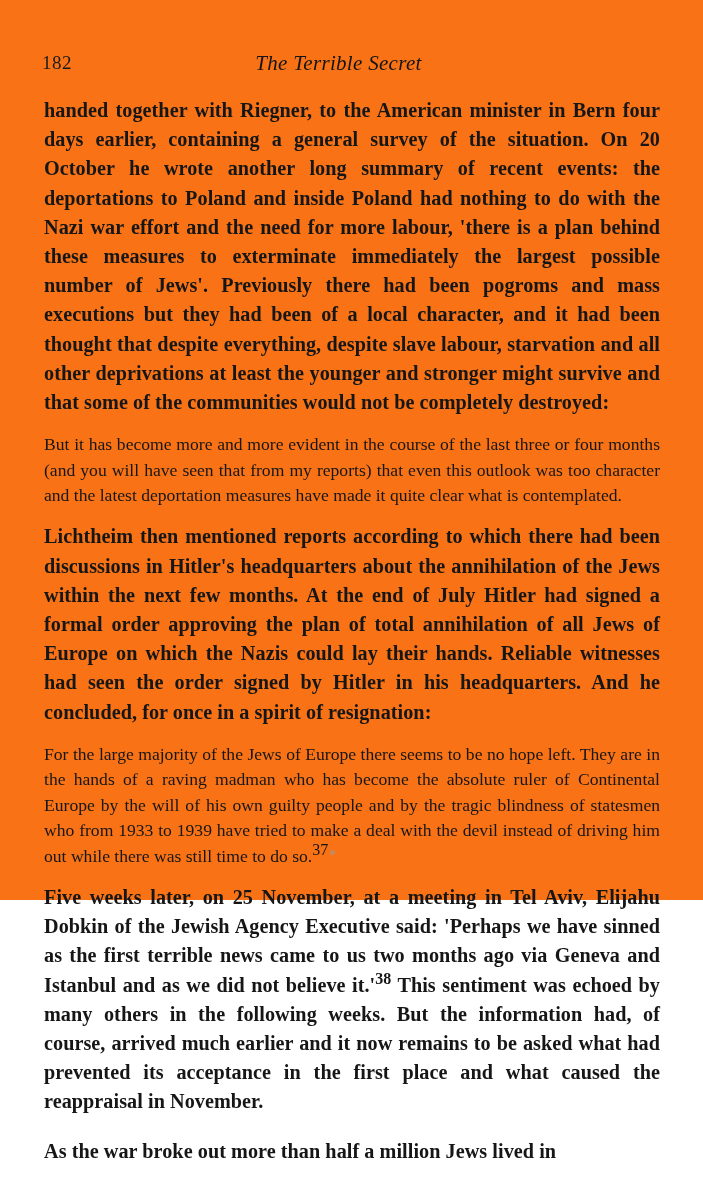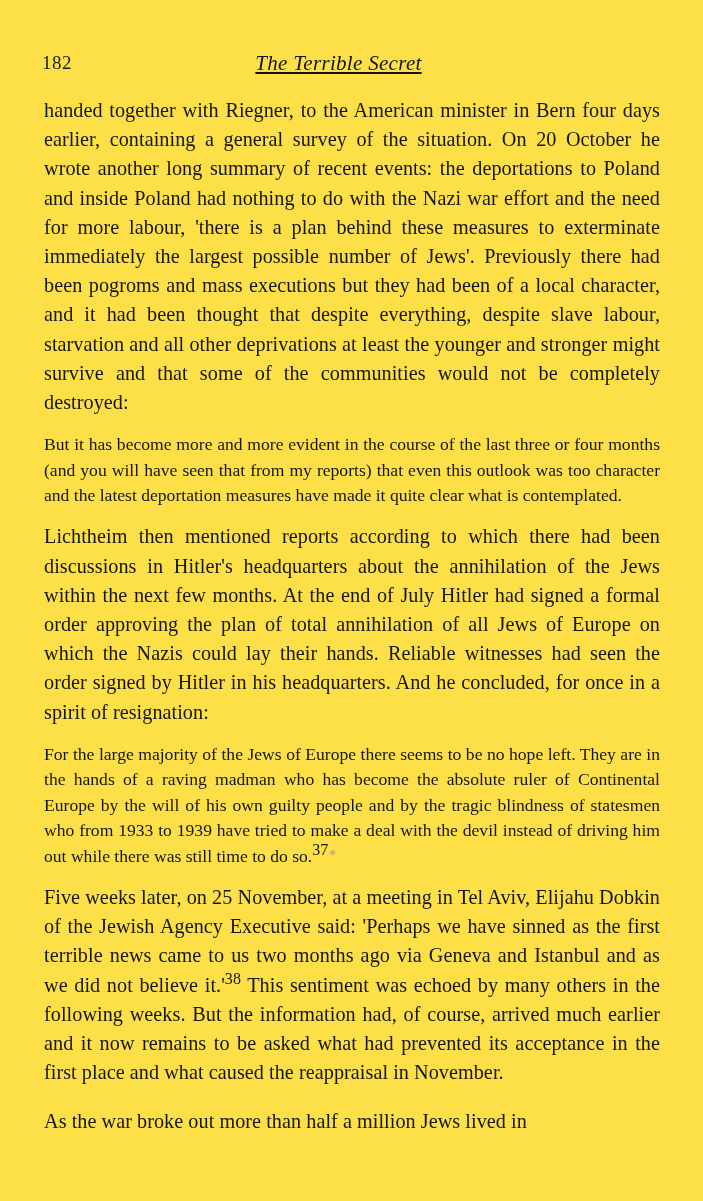--- a/index.html
+++ b/index.html
@@ -11,24 +11,24 @@
     width: 703px;
     height: 1201px;
     font-family: "Liberation Serif", serif;
     color: #161616;
     position: relative;
     overflow: hidden;
   }
   .page {
     position: relative;
     width: 703px;
-    height: 1201px;
+    height: 900px;
     box-sizing: border-box;
     padding: 16px;
-    background: #fde047;
+    background: #f97316;
   }
   .page-header {
     position: absolute;
     top: 52px;
     left: 42px;
     right: 42px;
     height: 26px;
   }
   .folio {
     position: absolute;
@@ -44,39 +44,39 @@
     left: 0;
     right: 0;
     top: -1px;
     text-align: center;
     font-style: italic;
     font-size: 21px;
     color: #141414;
     font-family: "Liberation Serif", serif;
     letter-spacing: 0.3px;
     padding-right: 26px;
-    text-decoration: underline;
   }
   .body-col {
     position: absolute;
     top: 96px;
     left: 44px;
     width: 616px;
   }
   p {
     margin: 0 0 0 0;
     text-align: justify;
     -webkit-hyphens: none;
     hyphens: none;
   }
   .p-main {
     font-size: 20.2px;
     line-height: 29.2px;
     letter-spacing: 0.05px;
     margin-bottom: 15px;
+    font-weight: bold;
   }
   .p-quote {
     font-size: 17.6px;
     line-height: 25.4px;
     letter-spacing: 0.0px;
     margin-bottom: 14px;
   }
   .p-last {
     margin-bottom: 17px;
   }

